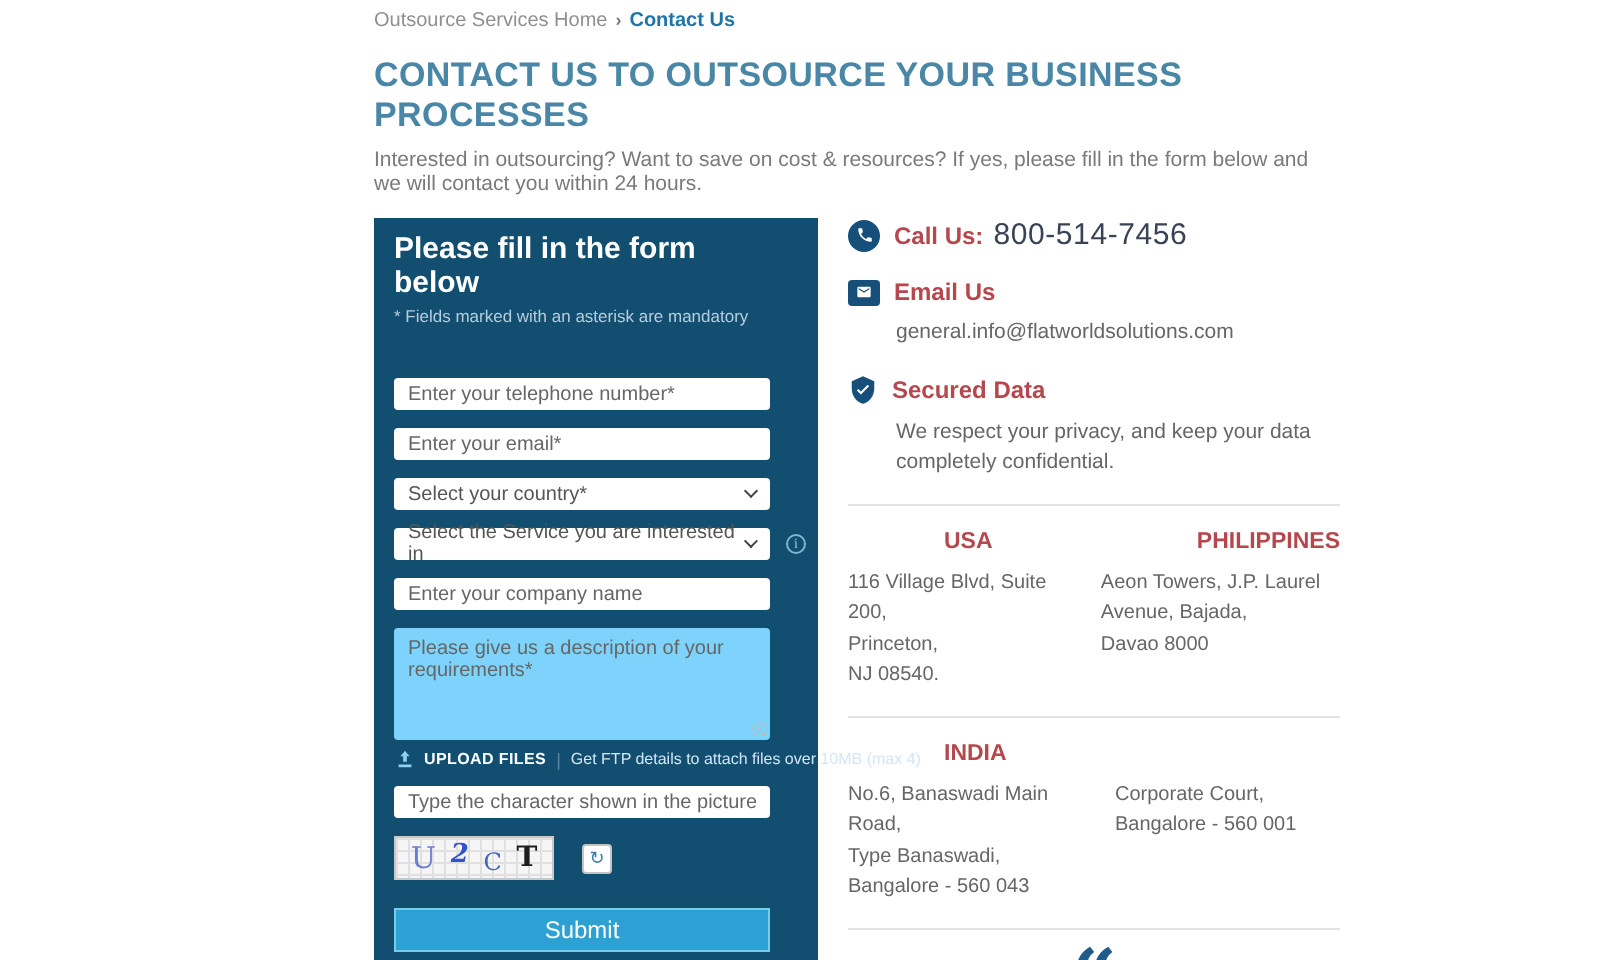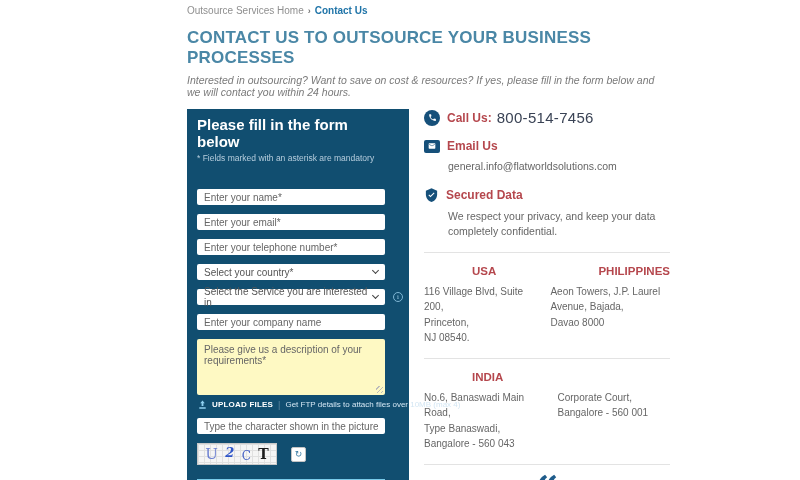--- a/index.html
+++ b/index.html
@@ -8,38 +8,38 @@
   .page { position:relative; width:764px; height:480px; background:#ffffff; overflow:hidden; }
   .content { position:absolute; left:187px; top:5px; width:478px; }
 
   
   .breadcrumb { font-size:10px; color:#8f8f8f; }
   .breadcrumb .sep { margin:0 4px; color:#777; font-weight:bold; font-size:9px; }
   .breadcrumb .current { color:#1f74a8; font-weight:bold; }
 
   
   h1.page-title { margin-top:12px; font-size:17px; font-weight:bold; color:#4a87a6; letter-spacing:.2px; }
-  .page-subtitle { margin-top:6px; font-size:10.5px; color:#7a7a7a;font-style:italic; }
+  .page-subtitle { margin-top:6px; font-size:10.5px; color:#7a7a7a; }
 
   .columns { display:flex; margin-top:11px; align-items:flex-start; }
 
   
   .form-panel { width:222px; background:#114e70; padding:7px 24px 6px 10px; position:relative; flex:none; }
   .form-title { color:#ffffff; font-size:15px; font-weight:bold; }
   .form-note { color:#b6cddd; font-size:8.5px; margin-top:3px; margin-bottom:26px; }
   .f-input { display:block; width:100%; height:16px; border:none; border-radius:2px; background:#ffffff;
              font-size:10px; color:#444; padding:0 7px; margin-bottom:9px; font-family:"Liberation Sans",sans-serif; }
   .f-input::placeholder { color:#666; opacity:1; }
   .f-select { position:relative; width:100%; height:16px; border-radius:2px; background:#ffffff; color:#555;
               font-size:10px; display:flex; align-items:center; justify-content:space-between; padding:0 7px; margin-bottom:9px; cursor:pointer; }
   .chev { width:5px; height:5px; border-right:1px solid #444; border-bottom:1px solid #444; transform:rotate(45deg); margin-top:-3px; }
   .select-row { position:relative; }
   .info-icon { position:absolute; right:-18px; top:3px; width:10px; height:10px; border:1px solid #7fb6d4; border-radius:50%;
                color:#9fcce6; font-size:7px; line-height:8px; text-align:center; font-family:"Liberation Serif",serif; }
-  .f-textarea { width:100%; height:56px; border-radius:2px; background:#fef9c3; color:#666; font-size:10px;
+  .f-textarea { width:100%; height:56px; border-radius:2px; background:#7dd3fc; color:#666; font-size:10px;
                 padding:5px 7px; margin-bottom:4px; position:relative; }
   .resize-grip { position:absolute; right:2px; bottom:2px; width:7px; height:7px;
                  background:repeating-linear-gradient(135deg, transparent 0 2px, #bbb 2px 3px); }
 
   .upload-row { display:flex; align-items:center; margin:4px 0 8px; white-space:nowrap; }
   .upload-ic { width:11px; height:11px; margin-right:4px; flex:none; }
   .upload-label { color:#ffffff; font-size:8px; font-weight:bold; letter-spacing:.2px; }
   .upload-sep { color:#5e86a0; margin:0 5px; font-size:9px; }
   .upload-hint { color:#d3e6f3; font-size:8px; }
 
@@ -92,23 +92,22 @@
 
     <h1 class="page-title">CONTACT US TO OUTSOURCE YOUR BUSINESS PROCESSES</h1>
     <div class="page-subtitle">Interested in outsourcing? Want to save on cost &amp; resources? If yes, please fill in the form below and we will contact you within 24 hours.</div>
 
     <div class="columns">
 
       <div class="form-panel">
         <div class="form-title">Please fill in the form below</div>
         <div class="form-note">* Fields marked with an asterisk are mandatory</div>
 
-        <input class="f-input" type="text" placeholder="Enter your name*" style="">
+        <input class="f-input" type="text" placeholder="Enter your telephone number*" style="">
         <input class="f-input" type="text" placeholder="Enter your email*" style="">
-        <input class="f-input" type="text" placeholder="Enter your telephone number*" style="">
 
         <div class="f-select">
           <span>Select your country*</span>
           <span class="chev"></span>
         </div>
 
         <div class="select-row">
           <div class="f-select">
             <span>Select the Service you are interested in</span>
             <span class="chev"></span>

